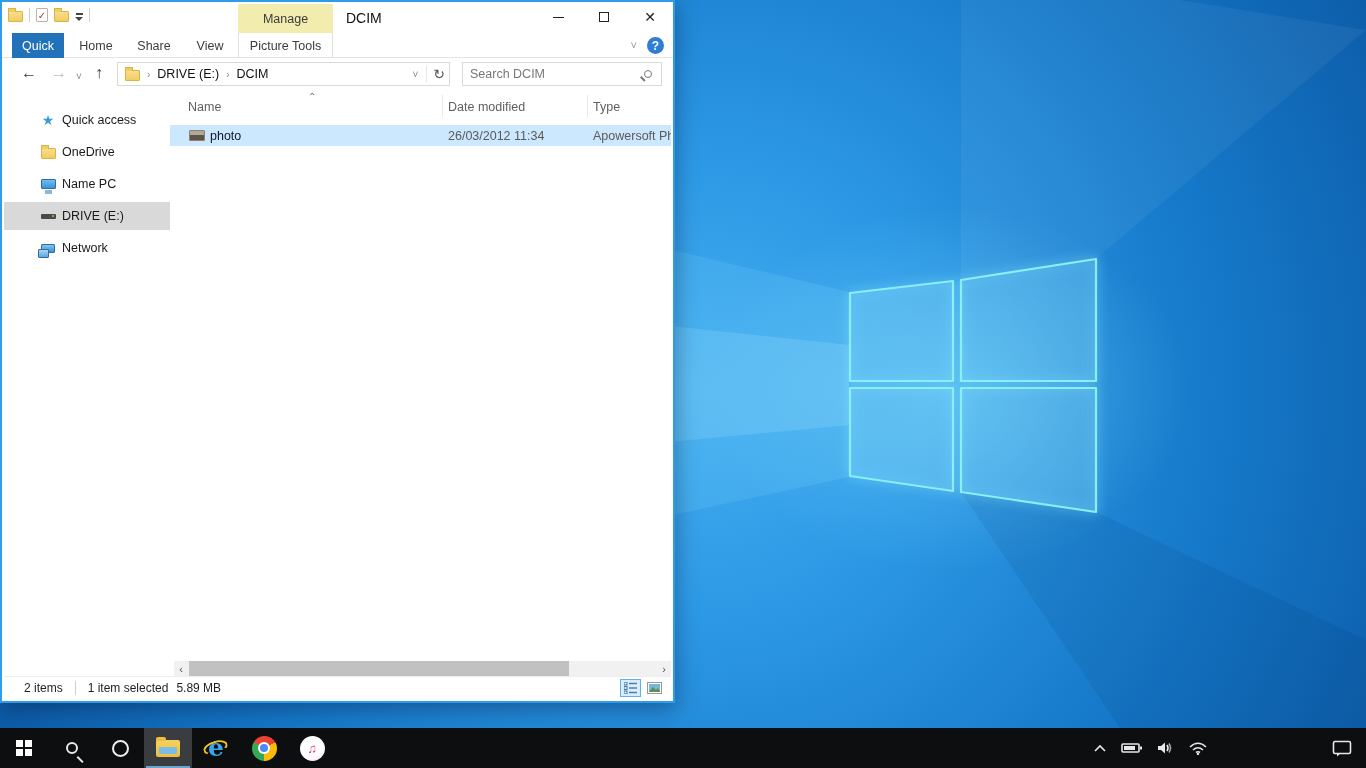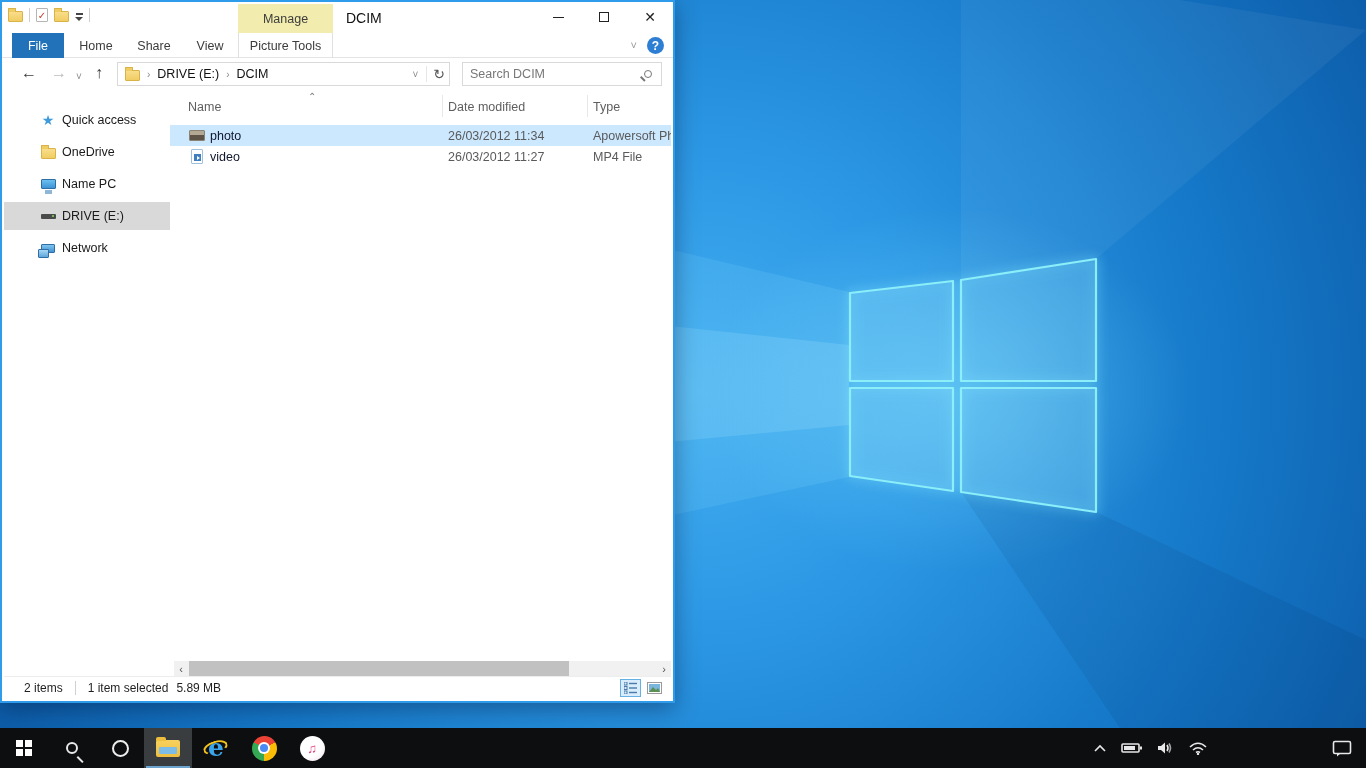--- a/index.html
+++ b/index.html
@@ -184,21 +184,21 @@
       <span class="win-btn">
           <span class="glyph-max"></span>
         </span>
       <span class="win-btn">
           <span class="glyph-close">✕</span>
         </span>
     </div>
   </div>
 
   <div class="tabrow">
-    <div class="file-tab">File</div>
+    <div class="file-tab">Quick</div>
     <div class="rtab tab-home">Home</div>
     <div class="rtab tab-share">Share</div>
     <div class="rtab tab-view">View</div>
     <div class="picture-tools">Picture Tools</div>
     <div class="ribbon-chevron">˅</div>
     <div class="help-btn">?</div>
   </div>
 
   <div class="toolbar">
     <span class="nav-arrow arr-back">←</span>
@@ -264,28 +264,20 @@
         <span class="col-type">Type</span>
       </div>
       <div class="rows">
         <div class="frow selected">
           <span class="f-ic">
               <span class="photo-ic"></span>
             </span>
           <span class="f-name">photo</span>
           <span class="f-date">26/03/2012 11:34</span>
           <span class="f-type">Apowersoft Pho</span>
-        </div>
-        <div class="frow">
-          <span class="f-ic">
-              <span class="video-ic"></span>
-            </span>
-          <span class="f-name">video</span>
-          <span class="f-date">26/03/2012 11:27</span>
-          <span class="f-type">MP4 File</span>
         </div>
       </div>
       <div class="hscroll">
         <span class="hs-arrow hs-left">‹</span>
         <span class="hs-thumb"></span>
         <span class="hs-arrow hs-right">›</span>
       </div>
     </div>
   </div>
 

